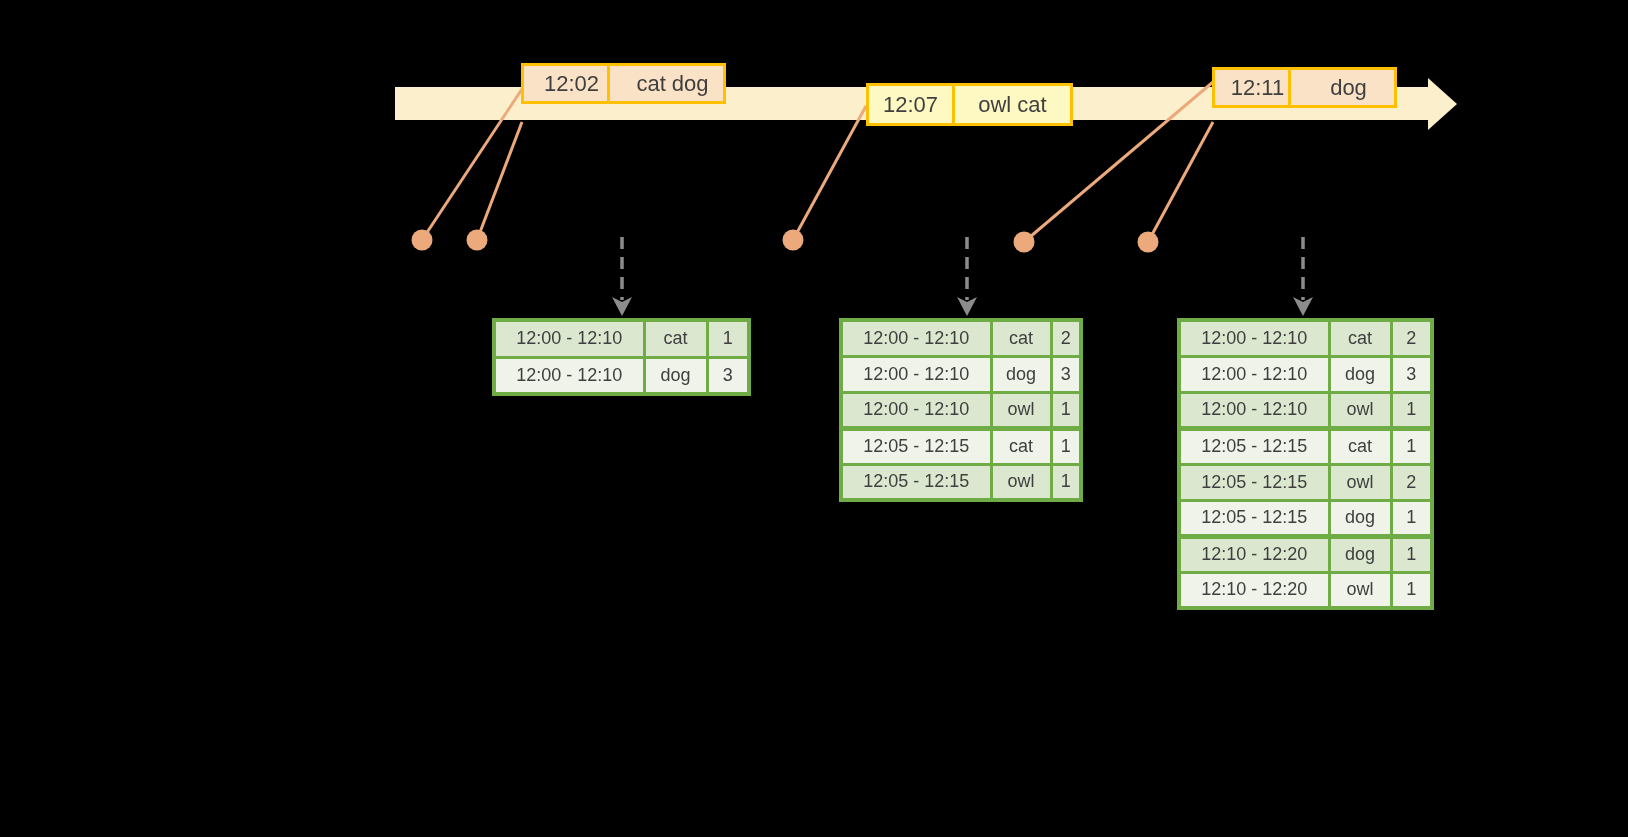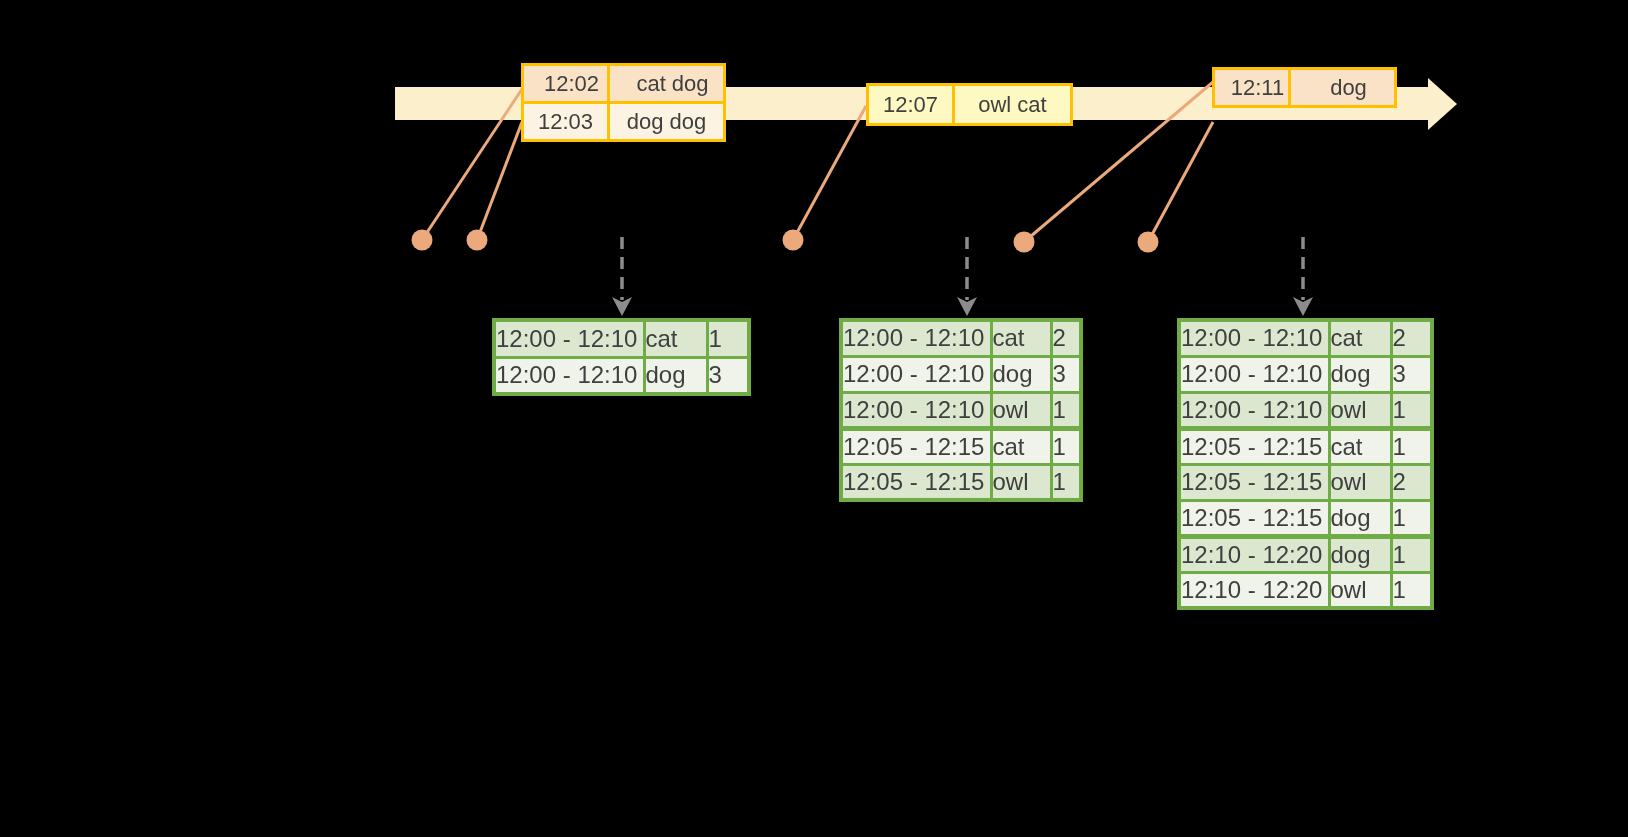--- a/index.html
+++ b/index.html
@@ -21,22 +21,22 @@
   .etable.single tr{height:40px;}
   .peach-dark td{background:#FAE2C6;padding-left:12px;}
   .peach-light td{background:#FDF3E3;}
   .peach-mid td{background:#fef9c3;}
   
   .gtable{
     position:absolute;border-collapse:collapse;table-layout:fixed;
     border:4px solid #6FAC45;
   }
   .gtable td{
-    border:3px solid #6FAC45;padding:0;vertical-align:middle;
-    font-size:24px;color:#3F3F3F;overflow:hidden;white-space:nowrap;
+    border:3px solid #6FAC45;padding:0;text-align:center;vertical-align:middle;
+    font-size:18px;color:#3F3F3F;overflow:hidden;white-space:nowrap;
   }
   .gtable tr{height:36px;}
   .gtable tr.h37{height:37px;}
   .green-dark td{background:#DBE7CE;}
   .green-light td{background:#EFF3E9;}
   .gtable tr.group-start td{border-top:5px solid #6FAC45;}
 </style>
 </head>
 <body>
 
@@ -76,24 +76,20 @@
   <table class="etable" style="left:521px;top:63px;width:202px;">
     <colgroup>
         <col style="width:86px">
         <col style="width:116px">
       </colgroup>
     <tbody>
       <tr class="peach-dark">
         <td>12:02</td>
         <td>cat dog</td>
       </tr>
-      <tr class="peach-light">
-        <td>12:03</td>
-        <td>dog dog</td>
-      </tr>
     </tbody>
   </table>
 
   <table class="etable single" style="left:866px;top:83px;width:204px;">
     <colgroup>
         <col style="width:86px">
         <col style="width:118px">
       </colgroup>
     <tbody>
       <tr class="peach-mid">

